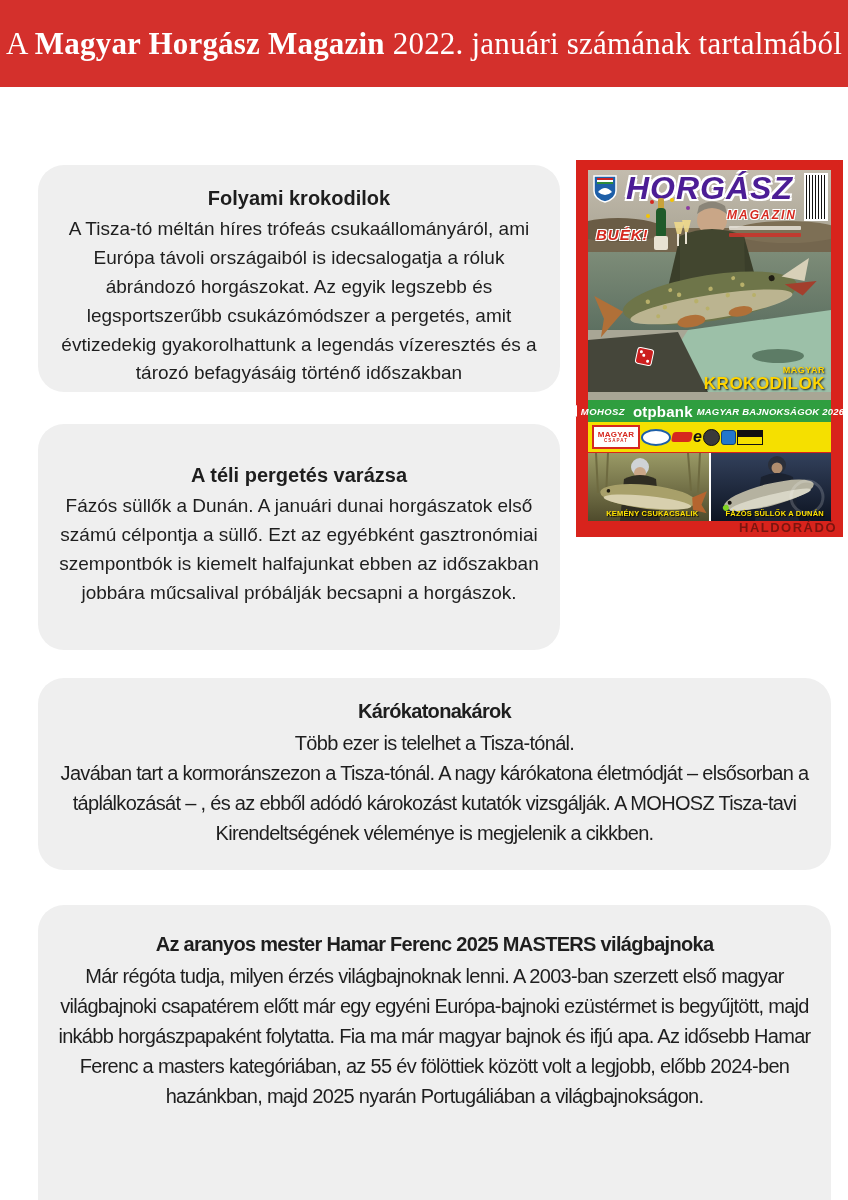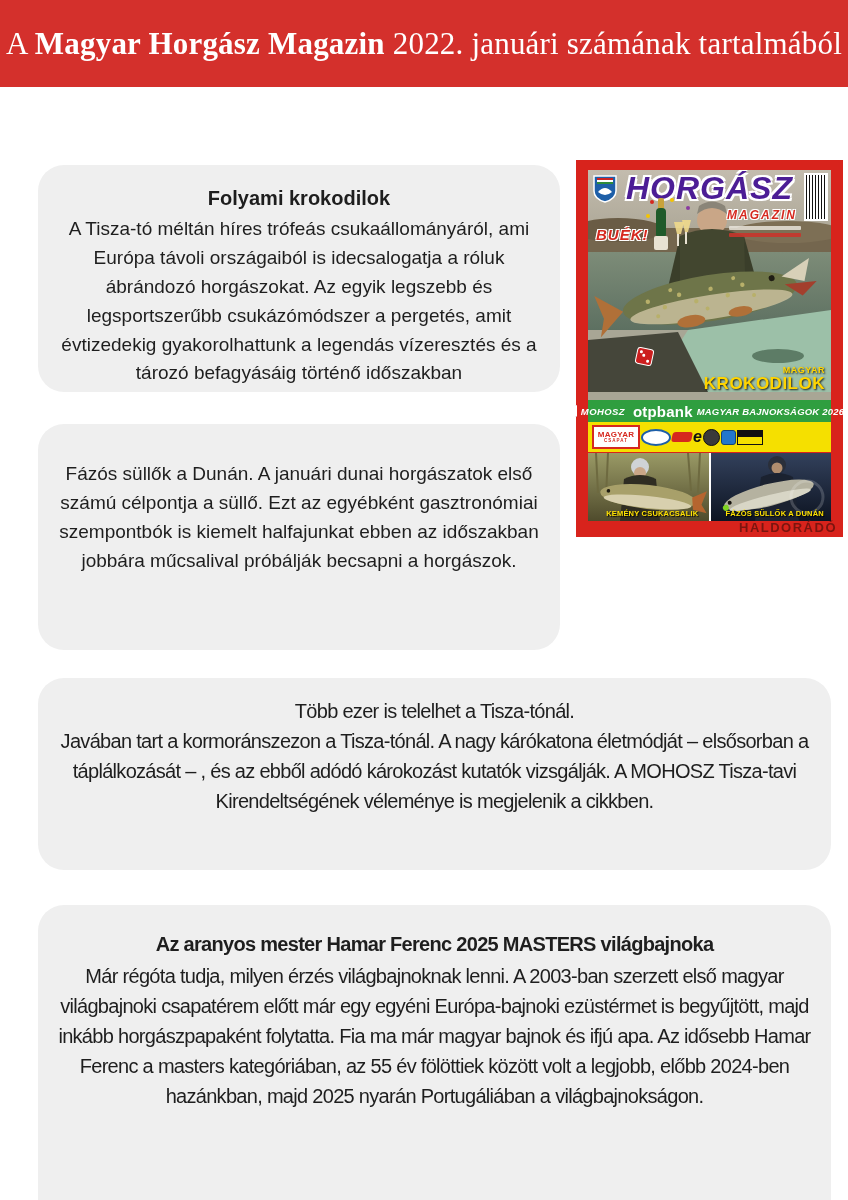--- a/index.html
+++ b/index.html
@@ -104,24 +104,26 @@
   <div class="header">
     <div class="header-title"><span>A </span><span class="brand">Magyar Horgász Magazin</span><span> 2022. januári számának tartalmából</span></div>
   </div>
 
   <div class="card c1">
     <h2>Folyami krokodilok</h2>
     <p>A Tisza-tó méltán híres trófeás csukaállományáról, ami Európa távoli országaiból is idecsalogatja a róluk ábrándozó horgászokat. Az egyik legszebb és legsportszerűbb csukázómódszer a pergetés, amit évtizedekig gyakorolhattunk a legendás vízeresztés és a tározó befagyásáig történő időszakban</p>
   </div>
 
   <div class="card c2">
+    <h2>A téli pergetés varázsa</h2>
     <p>Fázós süllők a Dunán. A januári dunai horgászatok első számú célpontja a süllő. Ezt az egyébként gasztronómiai szempontbók is kiemelt halfajunkat ebben az időszakban jobbára műcsalival próbálják becsapni a horgászok.</p>
   </div>
 
   <div class="card c3 cond">
+    <h2>Kárókatonakárok</h2>
     <p>Több ezer is telelhet a Tisza-tónál.
 Javában tart a kormoránszezon a Tisza-tónál. A nagy kárókatona életmódját – elsősorban a táplálkozását – , és az ebből adódó károkozást kutatók vizsgálják. A MOHOSZ Tisza-tavi Kirendeltségének véleménye is megjelenik a cikkben.</p>
   </div>
 
   <div class="card c4 cond">
     <h2>Az aranyos mester Hamar Ferenc 2025 MASTERS világbajnoka</h2>
     <p>Már régóta tudja, milyen érzés világbajnoknak lenni. A 2003-ban szerzett első magyar világbajnoki csapatérem előtt már egy egyéni Európa-bajnoki ezüstérmet is begyűjtött, majd inkább horgászpapaként folytatta. Fia ma már magyar bajnok és ifjú apa. Az idősebb Hamar Ferenc a masters kategóriában, az 55 év fölöttiek között volt a legjobb, előbb 2024-ben hazánkban, majd 2025 nyarán Portugáliában a világbajnokságon.</p>
   </div>
 
   <div class="cover">

